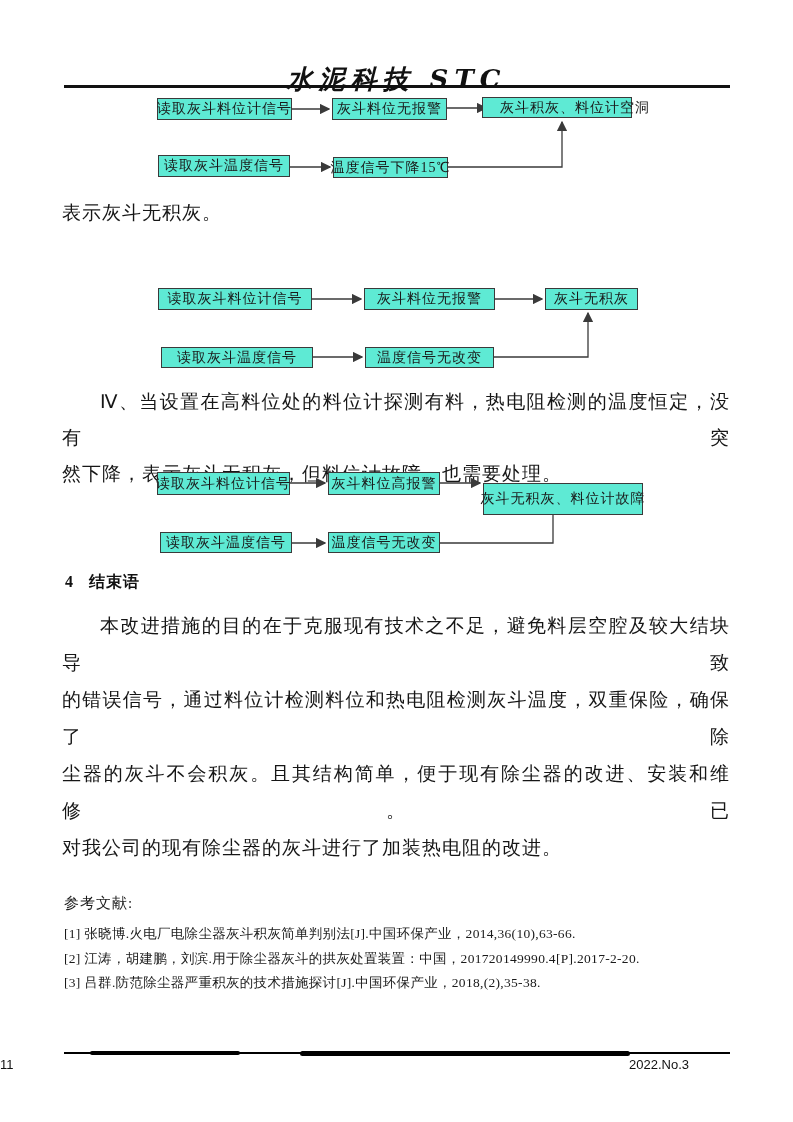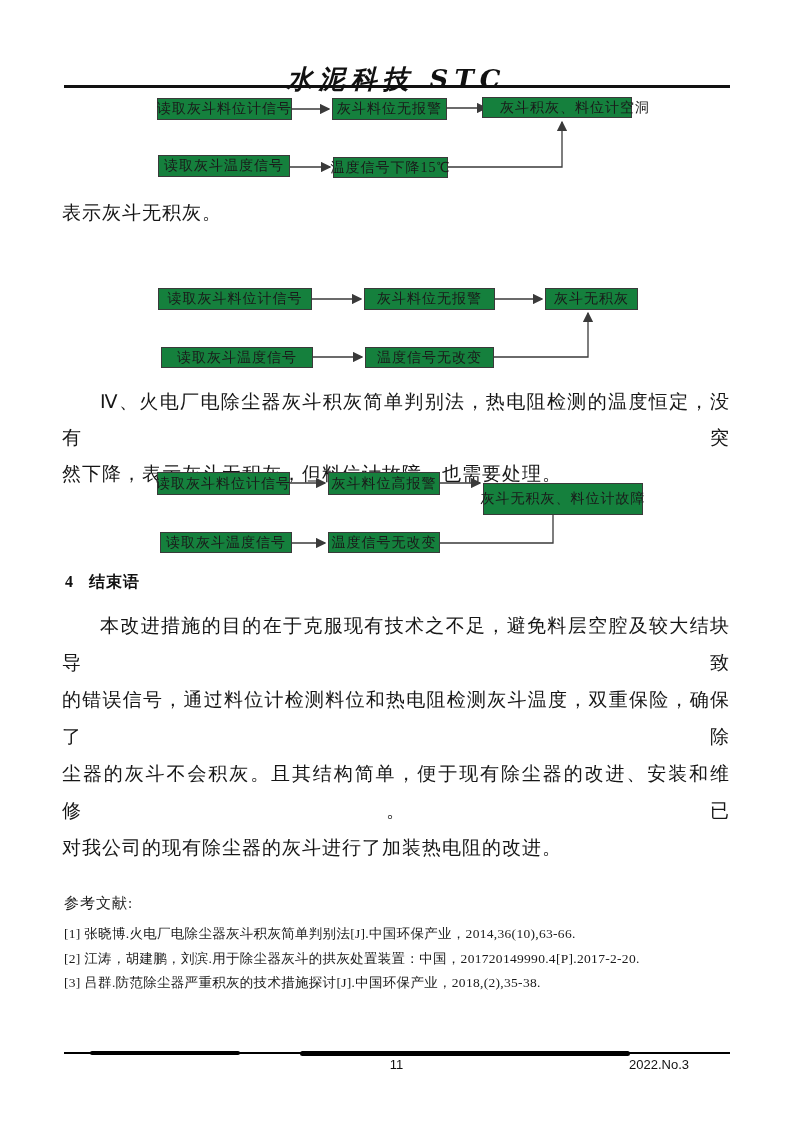--- a/index.html
+++ b/index.html
@@ -14,21 +14,21 @@
     font-family:"DejaVu Serif", serif; font-style:italic; font-weight:bold;
     font-size:26px; letter-spacing:6px; color:#111;margin-top:18px;
   }
   .header-rule {
     position:absolute; left:64px; top:85px; width:666px; height:3px; background:#111;
   }
   
   .diagram { position:absolute; left:150px; width:510px; height:92px; }
   .d1 { top:94px; } .d2 { top:283px; } .d3 { top:465px; }
   .flowbox {
-    position:absolute; border:1px solid #3a3a3a; background:#15803d;
+    position:absolute; border:1px solid #3a3a3a; background:#5eead4;
     display:flex; align-items:center; justify-content:center;
     font-size:14px; letter-spacing:1px; white-space:nowrap; box-sizing:border-box;
   }
   .connectors { position:absolute; left:0; top:0; width:510px; height:92px; }
   .connectors polyline, .connectors line { stroke:#3a3a3a; stroke-width:1.3; fill:none; }
   
   .para {
     position:absolute; left:62px; width:668px;
     font-size:19px; line-height:36px; letter-spacing:1px; color:#161616;
   }
@@ -45,21 +45,21 @@
   .section-body { top:607px; line-height:37px; }
   
   .references { position:absolute; left:64px; top:894px; width:668px; }
   .ref-heading { font-size:15px; letter-spacing:1px; margin:0 0 9px 0; }
   .ref-item { font-size:13.5px; line-height:24.5px; letter-spacing:0.3px; }
   
   .footer-rule { position:absolute; left:64px; top:1052px; width:666px; height:2px; background:#000; }
   .footer-blob1 { position:absolute; left:300px; top:1050.5px; width:330px; height:5px; background:#000; border-radius:3px; }
   .footer-blob2 { position:absolute; left:90px; top:1051px; width:150px; height:4px; background:#000; border-radius:2px; }
   .page-number {
-    position:absolute; left:0; right:0; top:1057px; text-align:center;
+    position:absolute; left:0; right:0; top:1057px; 
     font-family:"Liberation Sans", sans-serif; font-size:13px; color:#111;
   }
   .issue-label {
     position:absolute; right:104px; top:1057px;
     font-family:"Liberation Sans", sans-serif; font-size:13px; color:#111;
   }
 </style>
 </head>
 <body>
 
@@ -104,21 +104,21 @@
       <polyline points="344,74 438,74 438,30" marker-end="url(#ah2)"></polyline>
     </svg>
     <div class="flowbox" style="left:8px;top:5px;width:154px;height:22px;">读取灰斗料位计信号</div>
     <div class="flowbox" style="left:214px;top:5px;width:131px;height:22px;">灰斗料位无报警</div>
     <div class="flowbox" style="left:395px;top:5px;width:93px;height:22px;">灰斗无积灰</div>
     <div class="flowbox" style="left:11px;top:64px;width:152px;height:21px;">读取灰斗温度信号</div>
     <div class="flowbox" style="left:215px;top:64px;width:129px;height:21px;">温度信号无改变</div>
   </div>
 
   <div class="para p4">
-    <div class="line indent">Ⅳ、火电厂电除尘器灰斗积灰简单判别法，热电阻检测的温度恒定，没有突</div>
+    <div class="line indent">Ⅳ、当设置在高料位处的料位计探测有料，热电阻检测的温度恒定，没有突</div>
     <div class="line last">然下降，表示灰斗无积灰，但料位计故障，也需要处理。</div>
   </div>
 
   <div class="diagram d3">
     <svg class="connectors" viewBox="0 0 510 92">
       <defs>
         <marker id="ah3" markerWidth="8" markerHeight="8" refX="7" refY="4" orient="auto">
           <path d="M0,0 L8,4 L0,8 z" fill="#3a3a3a"></path>
         </marker>
       </defs>

